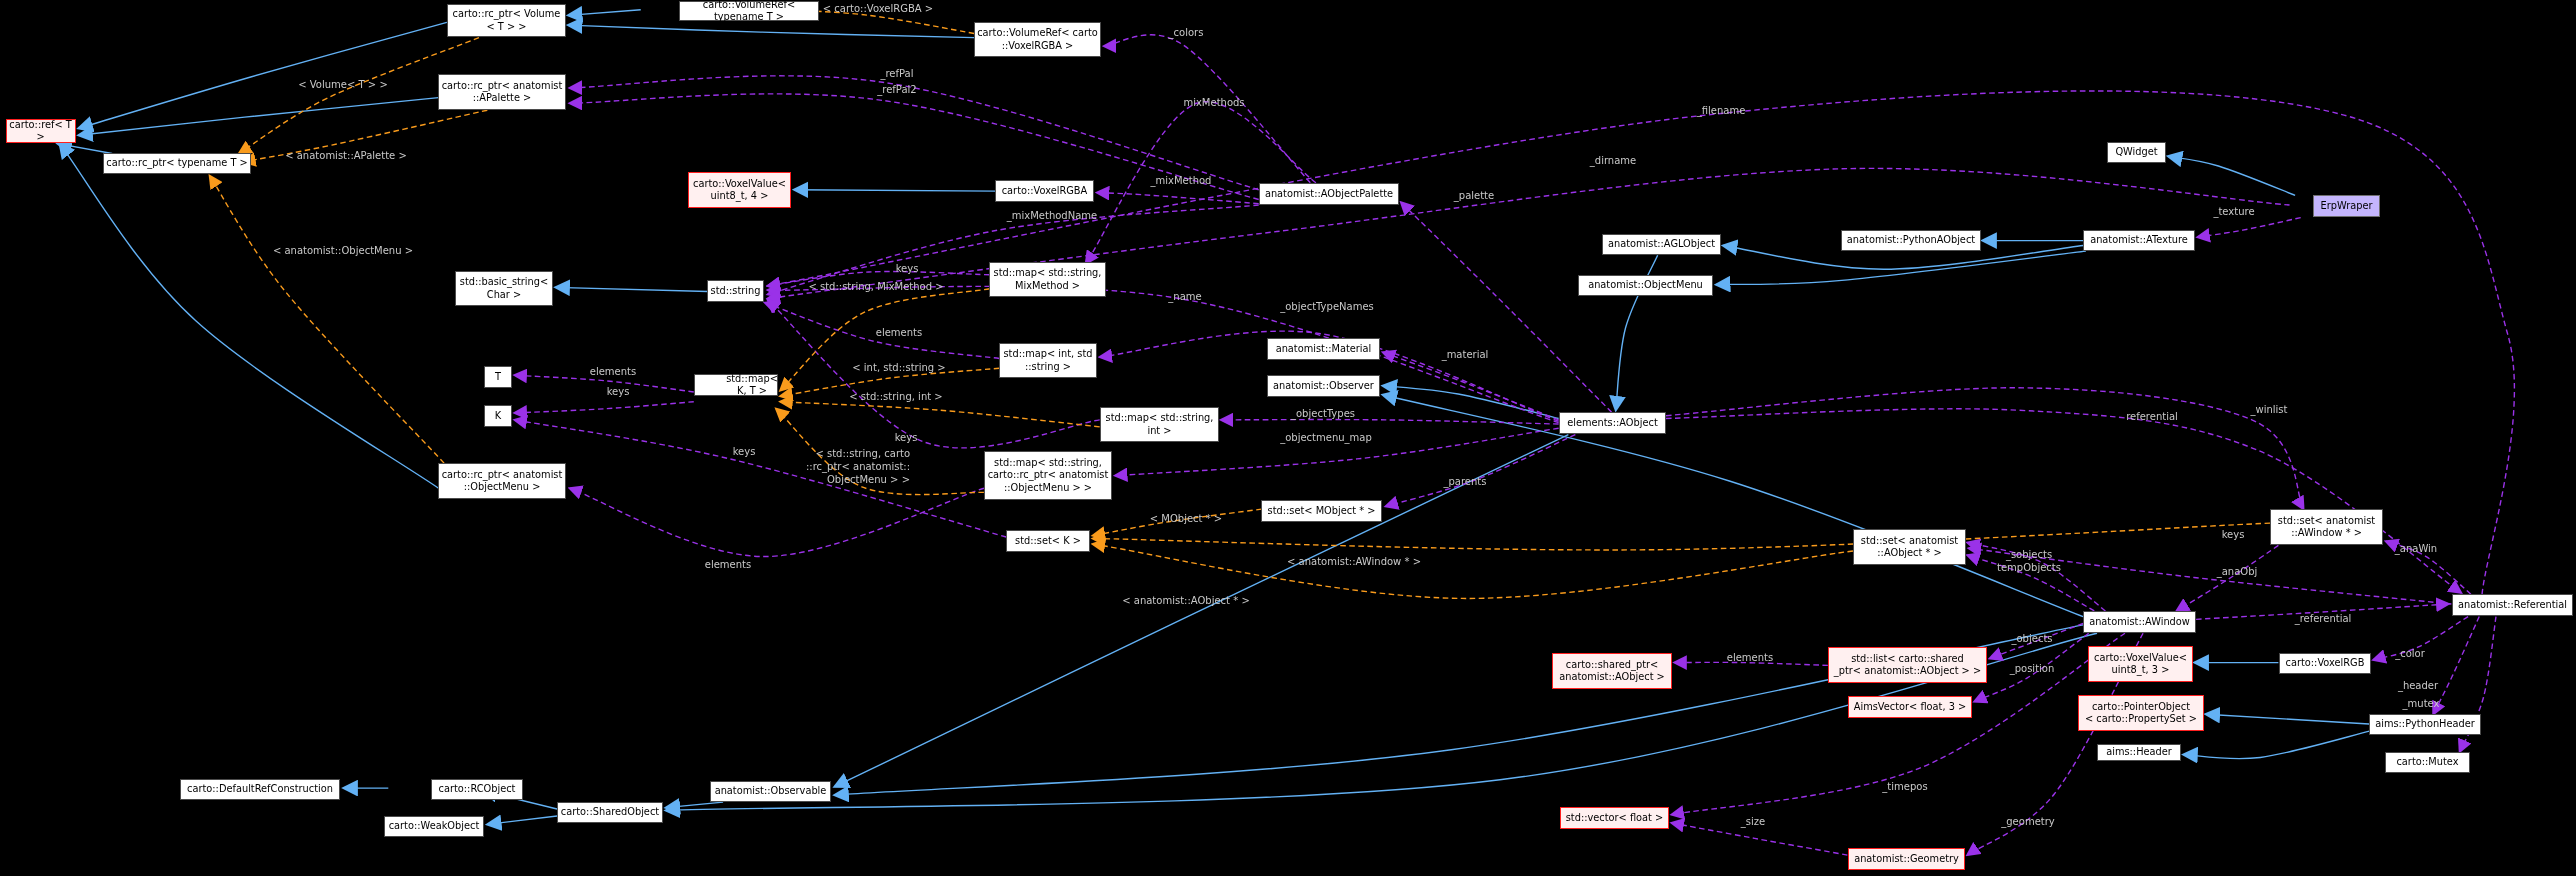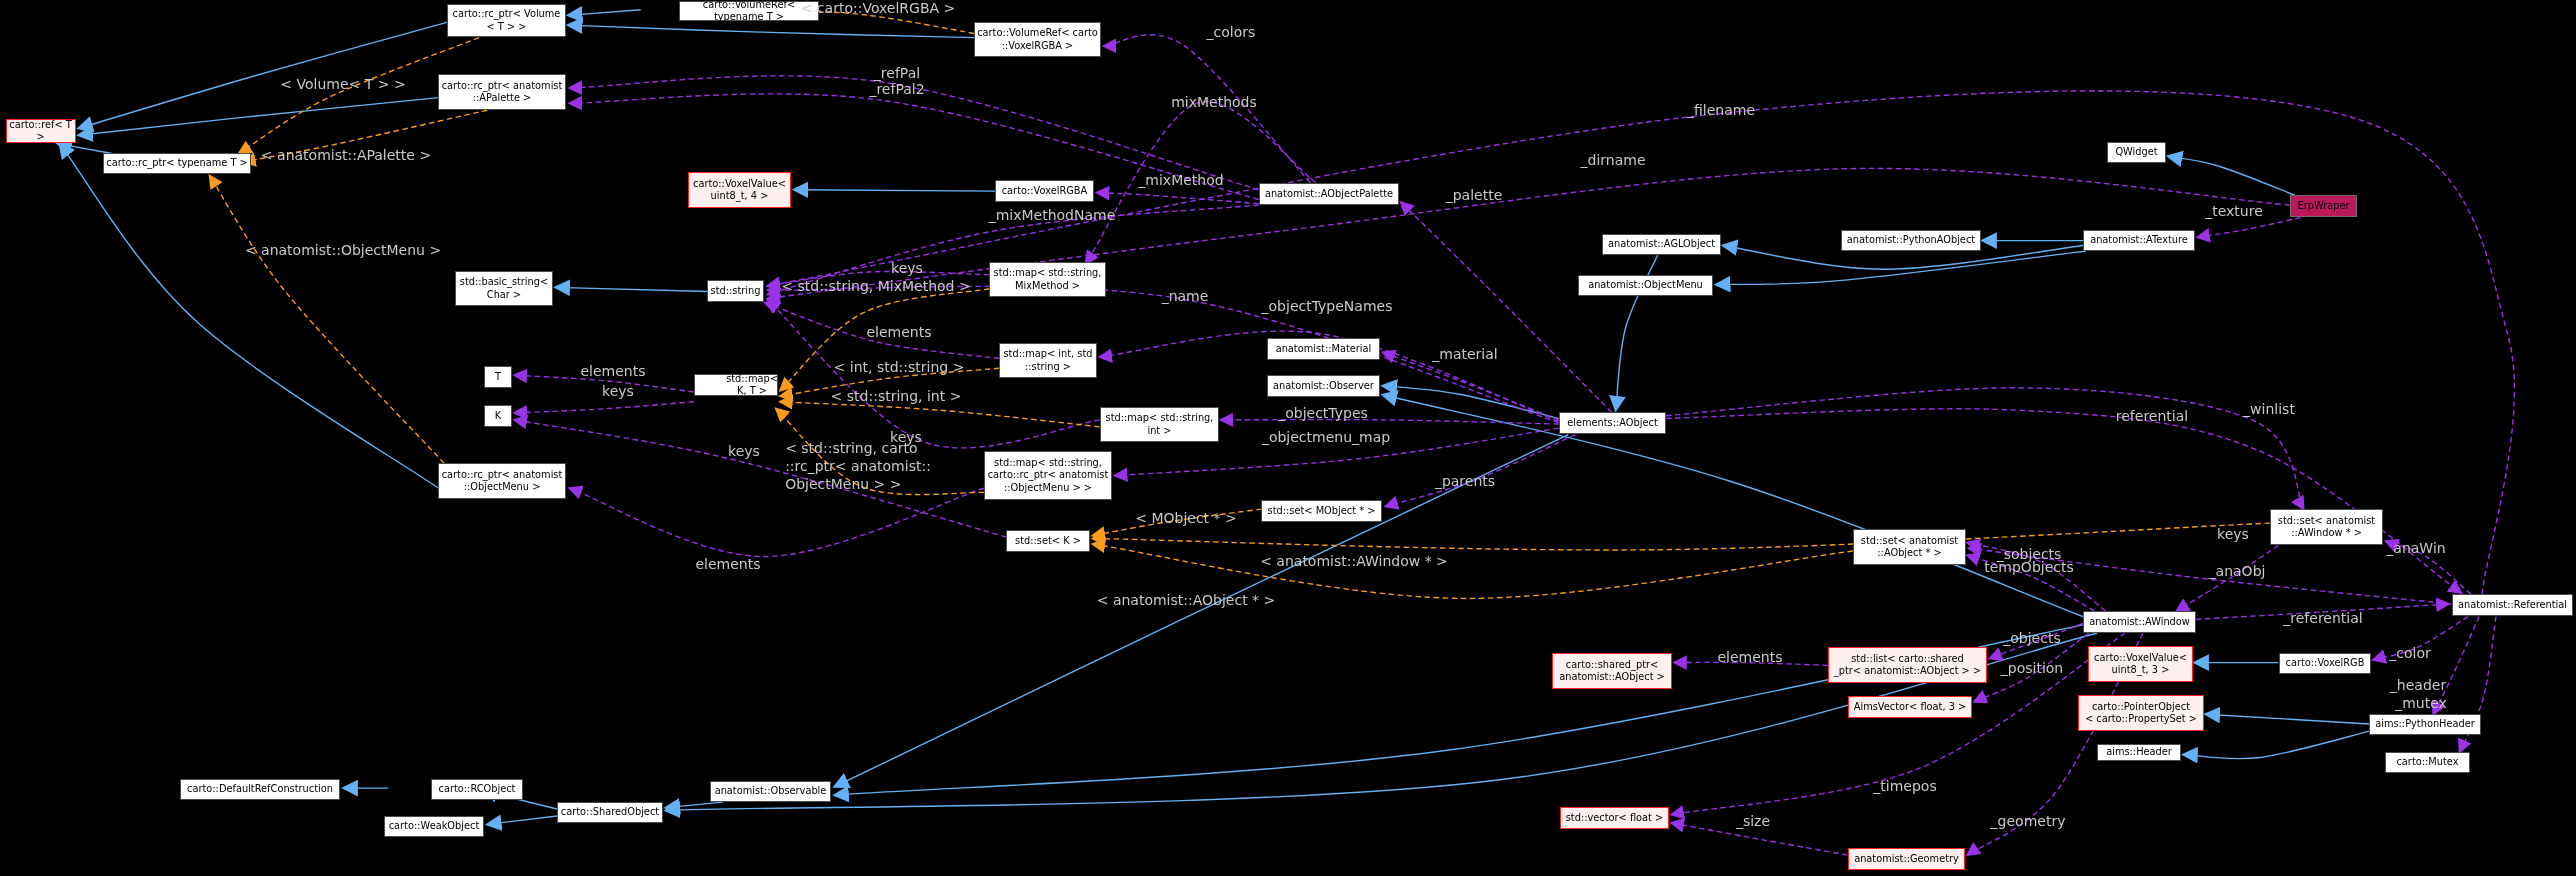--- a/index.html
+++ b/index.html
@@ -4,23 +4,23 @@
 <style>
   html,body{margin:0;padding:0;background:#000;}
   body{font-family:"DejaVu Sans","Liberation Sans",sans-serif;}
   #canvas{position:relative;width:2576px;height:876px;background:#000;overflow:hidden;}
   #edges-layer{position:absolute;left:0;top:0;}
   .node{position:absolute;display:flex;align-items:center;justify-content:center;
         text-align:center;background:#fff;border:1px solid #4b4b4b;color:#000;
         font-size:9.8px;line-height:1.25;white-space:pre-line;box-sizing:border-box;
         z-index:2;cursor:pointer;}
   .node.red{border:1.7px solid #ff1f1f;background:#fff0f0;}
-  .node.subject{background:#be185d;border-color:#6e6e6e;}
+  .node.subject{background:#c4b5fd;border-color:#6e6e6e;margin-left:23px;}
   .elabel{position:absolute;transform:translate(-50%,-50%);color:#c9c9c9;
-          font-size:14px;line-height:1.3;white-space:pre;text-align:left;z-index:3;}
+          font-size:10px;line-height:1.3;white-space:pre;text-align:right;z-index:3;}
 </style>
 </head>
 <body>
 
 <div id="canvas">
   <svg id="edges-layer" width="2576" height="876" viewBox="0 0 3692 1256">
     <defs>
       <marker id="m-inherit" viewBox="0 0 10 10" refX="8.5" refY="5" markerWidth="12" markerHeight="12" orient="auto">
         <path d="M0,0 L10,5 L0,10 z" fill="#63b1f4"></path>
       </marker>
@@ -173,21 +173,21 @@
       <div class="node" style="left: 2385px; top: 752px; width: 85px; height: 21px;">carto::Mutex</div>
       <div class="node red" style="left: 1560px; top: 807px; width: 109px; height: 22px;">std::vector&lt; float &gt;</div>
       <div class="node red" style="left: 1848px; top: 848px; width: 117px; height: 22px;">anatomist::Geometry</div>
       <div class="node" style="left: 180px; top: 779px; width: 160px; height: 21px;">carto::DefaultRefConstruction</div>
       <div class="node" style="left: 388px; top: 779px; width: 92px; height: 21px; margin-left: 43px;">carto::RCObject</div>
       <div class="node" style="left: 384px; top: 816px; width: 100px; height: 21px;">carto::WeakObject</div>
       <div class="node" style="left: 557px; top: 802px; width: 106px; height: 21px;">carto::SharedObject</div>
       <div class="node" style="left: 710px; top: 781px; width: 121px; height: 21px;">anatomist::Observable</div>
     </div>
   <div id="labels-layer">
-      <span class="elabel" style="left: 1186px; top: 32px; margin-left: 45px;">_colors</span>
+      <span class="elabel" style="left: 1186px; top: 32px;">_colors</span>
       <span class="elabel" style="left: 897px; top: 73px;">_refPal</span>
       <span class="elabel" style="left: 897px; top: 89px;">_refPal2</span>
       <span class="elabel" style="left: 1181px; top: 180px;">_mixMethod</span>
       <span class="elabel" style="left: 1052px; top: 215px;">_mixMethodName</span>
       <span class="elabel" style="left: 1214px; top: 102px;">mixMethods</span>
       <span class="elabel" style="left: 1474px; top: 195px;">_palette</span>
       <span class="elabel" style="left: 1465px; top: 354px;">_material</span>
       <span class="elabel" style="left: 1327px; top: 306px;">_objectTypeNames</span>
       <span class="elabel" style="left: 1323px; top: 413px;">_objectTypes</span>
       <span class="elabel" style="left: 1326px; top: 437px;">_objectmenu_map</span>

